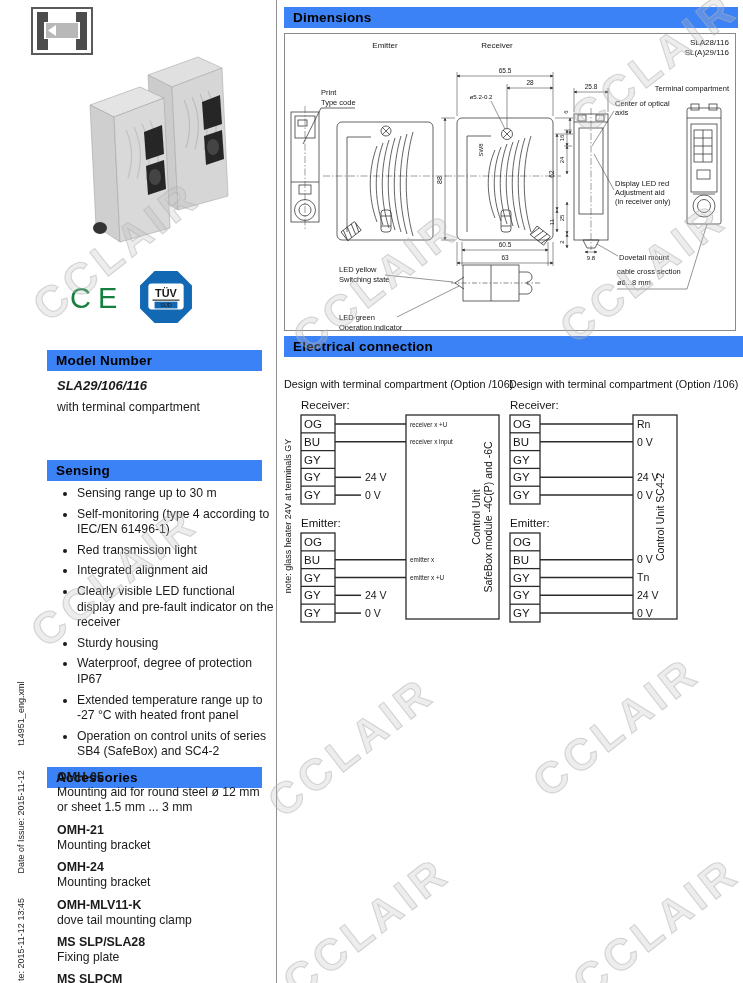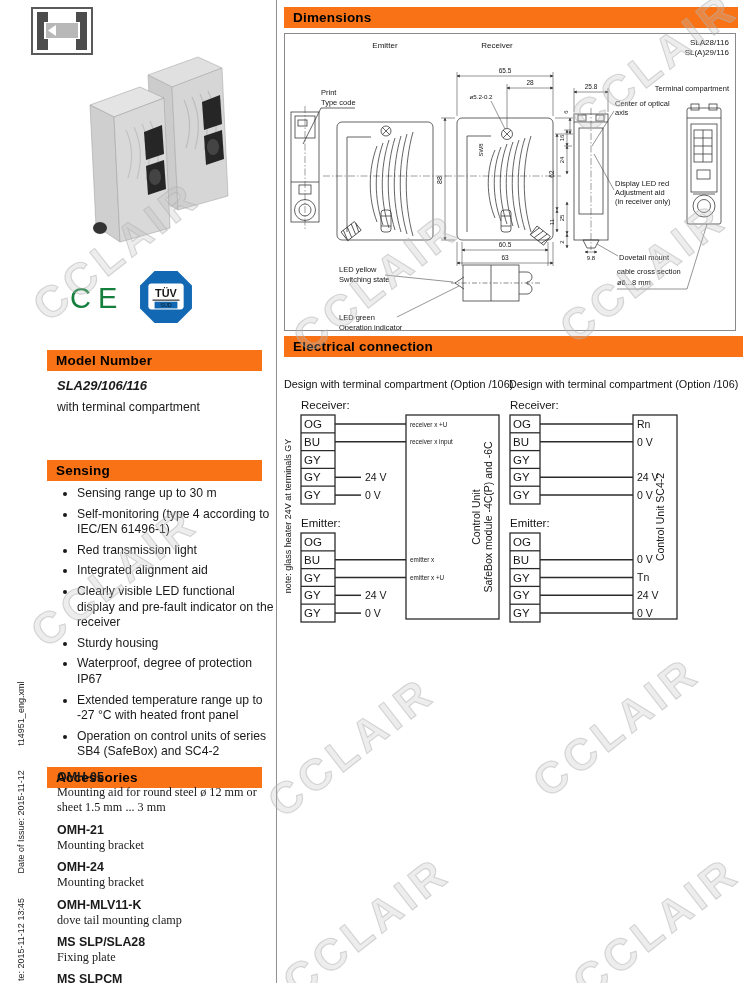--- a/index.html
+++ b/index.html
@@ -2,39 +2,39 @@
 <html><head>
 <meta charset="utf-8">
 <style>
   html,body { margin:0; padding:0; background:#e9e9e9; }
   #page {
     position:relative; width:743px; height:983px; background:#ffffff;
     font-family:"Liberation Sans", sans-serif; color:#1a1a1a; overflow:hidden;
     margin:0 auto;
   }
   .bar {
-    position:absolute; background:#f97316; color:#000;
+    position:absolute; background:#3b82f6; color:#000;
     font-weight:bold; font-size:13.5px; line-height:21px; height:21px;
     padding-left:9px; box-sizing:border-box; letter-spacing:.2px;
   }
   .divider { position:absolute; left:276px; top:0; width:1px; height:983px; background:#8f8f8f; }
   .wm {
     position:absolute; font-weight:bold; font-size:44px; letter-spacing:5px;
     color:rgba(190,190,190,0.28); -webkit-text-stroke:1.1px rgba(178,178,178,0.5);
     transform:rotate(-38deg); pointer-events:none; z-index:5;
   }
   .caption { position:absolute; font-size:10.8px; white-space:nowrap; color:#111; }
   #model-number { position:absolute; left:57px; top:378px; font-weight:bold; font-size:13px;font-style:italic; }
   #model-sub { position:absolute; left:57px; top:400px; font-size:12.2px; }
   #features-list { position:absolute; left:47px; top:486px; width:225px; margin:0; padding:0 0 11px 30px; }
   #features-list li { font-size:12.2px; line-height:15.6px; margin-bottom:5px; width:197px; }
   #acc-list { position:absolute; left:57px; top:770px; width:215px; }
   .acc-item { margin-bottom:7px; }
   .acc-name { font-weight:bold; font-size:12.4px; line-height:15px; }
-  .acc-desc { font-size:12.2px; line-height:15.4px;font-family:Liberation Serif, serif; }
+  .acc-desc { font-size:12.2px; line-height:15.4px; }
   #sidebar-date {
     position:absolute; left:16px; top:981px; transform-origin:0 0; transform:rotate(-90deg);
     white-space:nowrap; font-size:9px; color:#222;
   }
   #sidebar-date span { margin-right:22px; }
   #dims-box { position:absolute; left:284px; top:33px; width:452px; height:298px;
     border:1px solid #8a8a8a; box-sizing:border-box;text-align:center; }
   svg text { fill:#161616; }
   .ce-mark { position:absolute; left:70px; top:282px; font-size:29px; letter-spacing:7px; color:#15803d; }
 </style>

